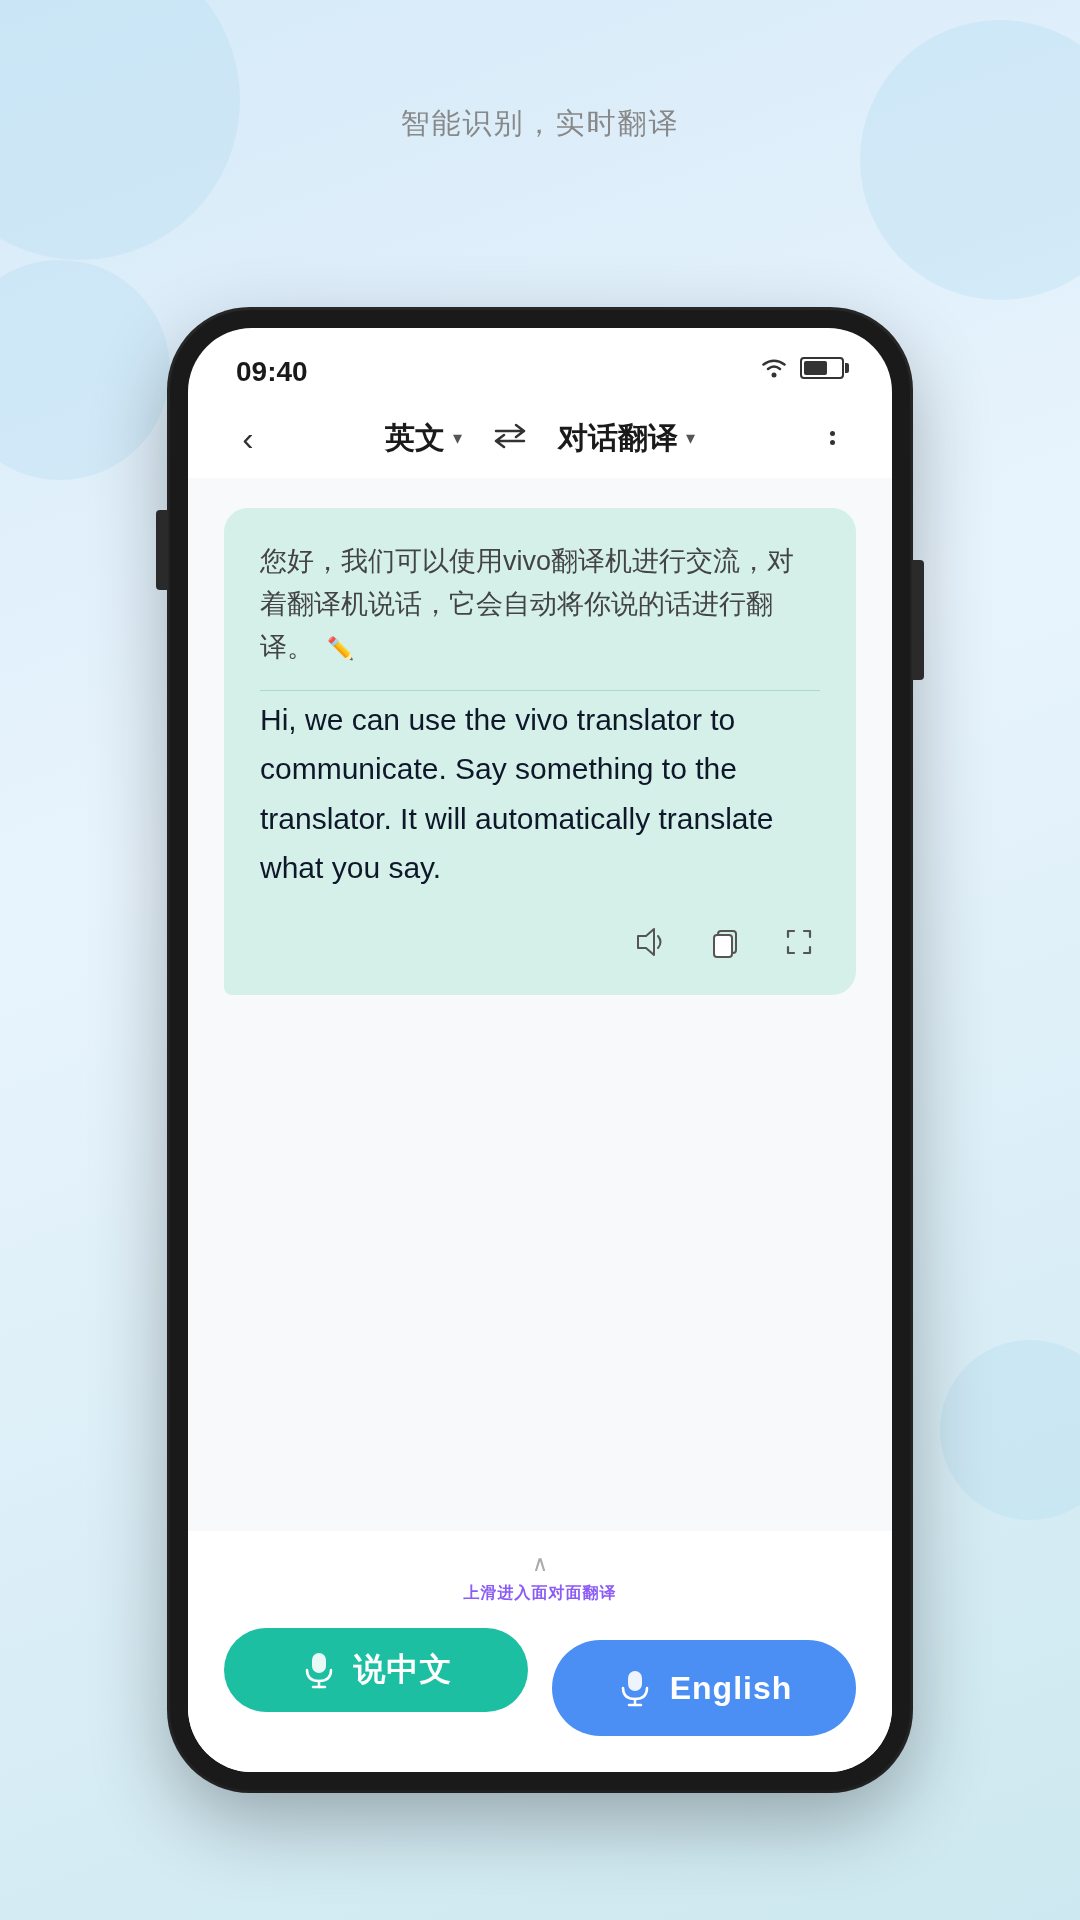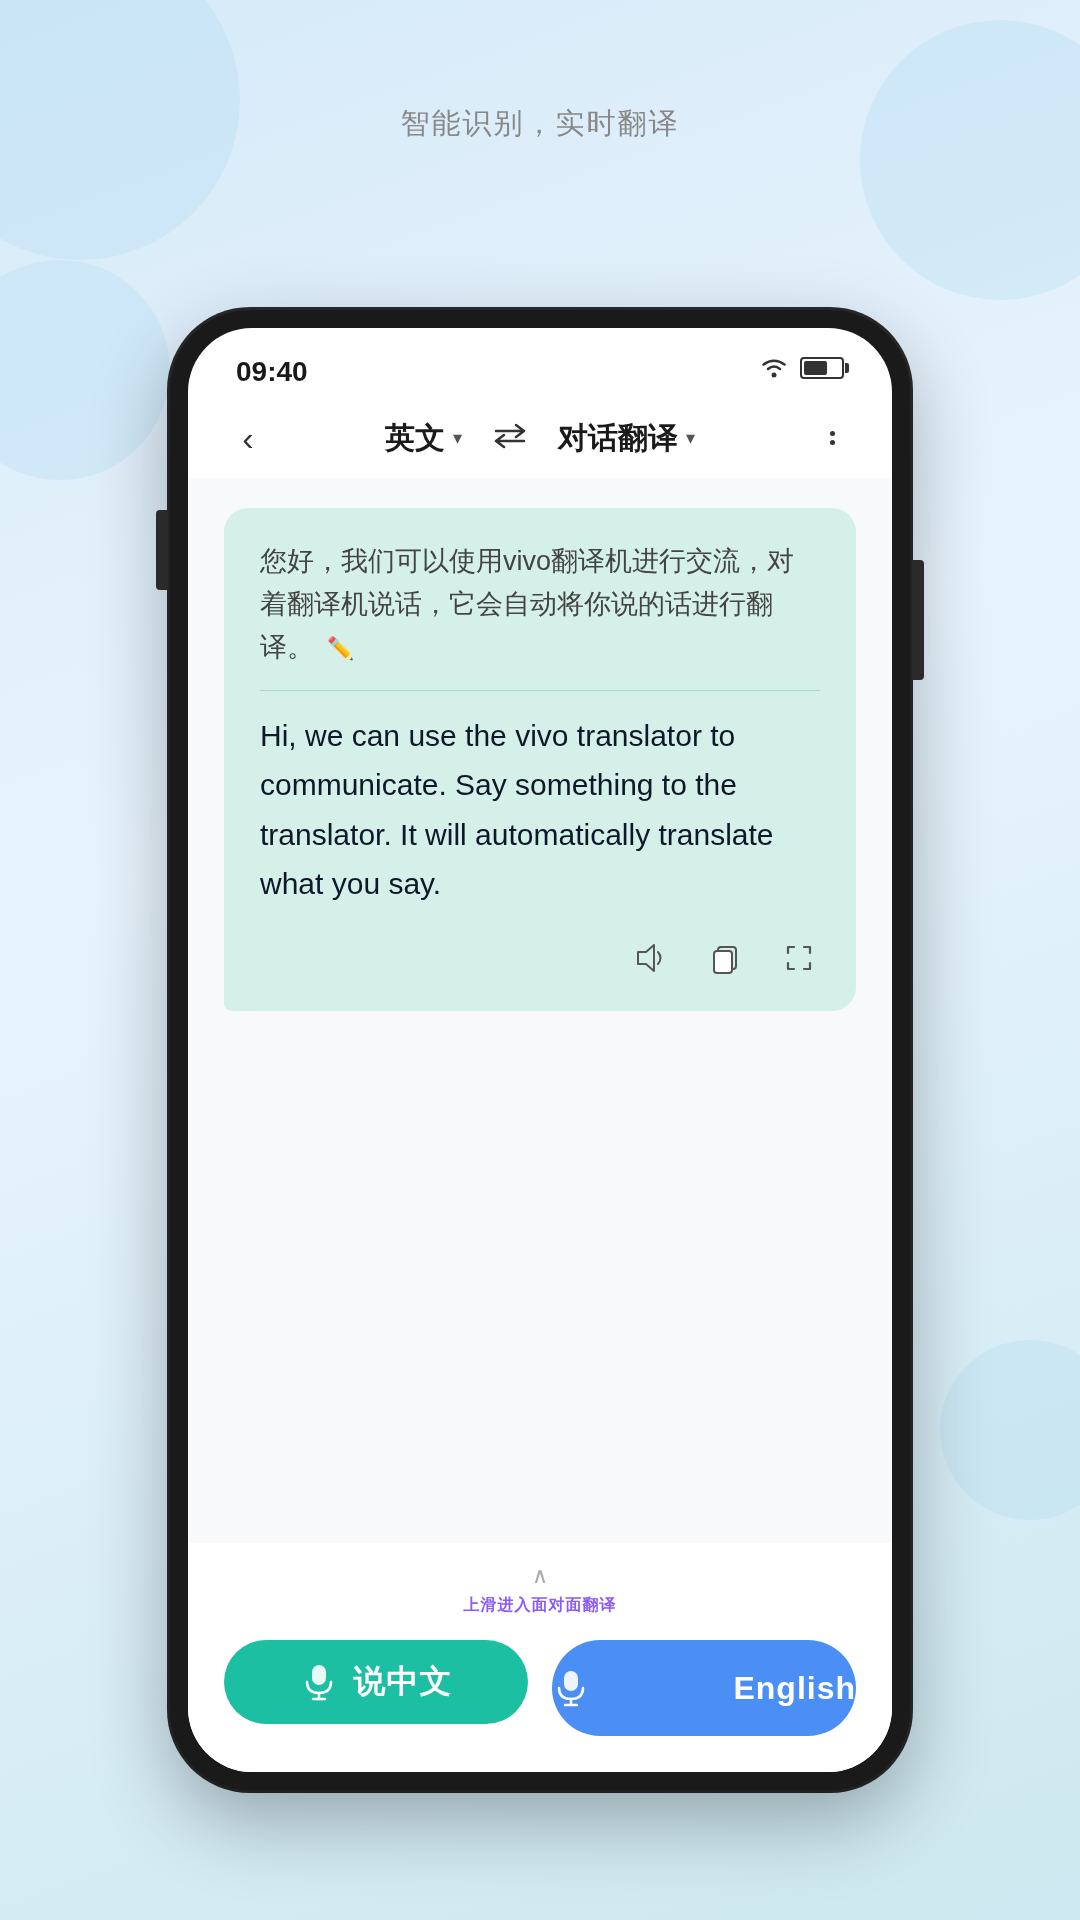--- a/index.html
+++ b/index.html
@@ -251,21 +251,21 @@
       border-radius: 24px 24px 24px 8px;
       padding: 32px 36px;
       max-width: 100%;
       position: relative;
     }
 
     .original-text {
       font-size: 27px;
       color: #444;
       line-height: 1.6;
-      margin-bottom: 20px;
+      margin-bottom: 4px;
       padding-bottom: 20px;
       border-bottom: 1px solid #aadac8;
     }
 
     .edit-icon {
       font-size: 22px;
       color: #888;
       margin-left: 6px;
     }
 
@@ -335,23 +335,24 @@
       cursor: pointer;
     }
 
     .btn-english {
       flex: 1;
       height: 96px;
       background: #4b8ff5;
       border-radius: 48px;
       display: flex;
       align-items: center;
-      justify-content: space-between;
+      justify-content: center;
       gap: 16px;
       cursor: pointer;
+      margin-top: 12px;
     }
 
     .btn-label {
       font-size: 32px;
       font-weight: 700;
       color: #fff;
       letter-spacing: 1px;
     }
 
     .mic-icon-btn {

